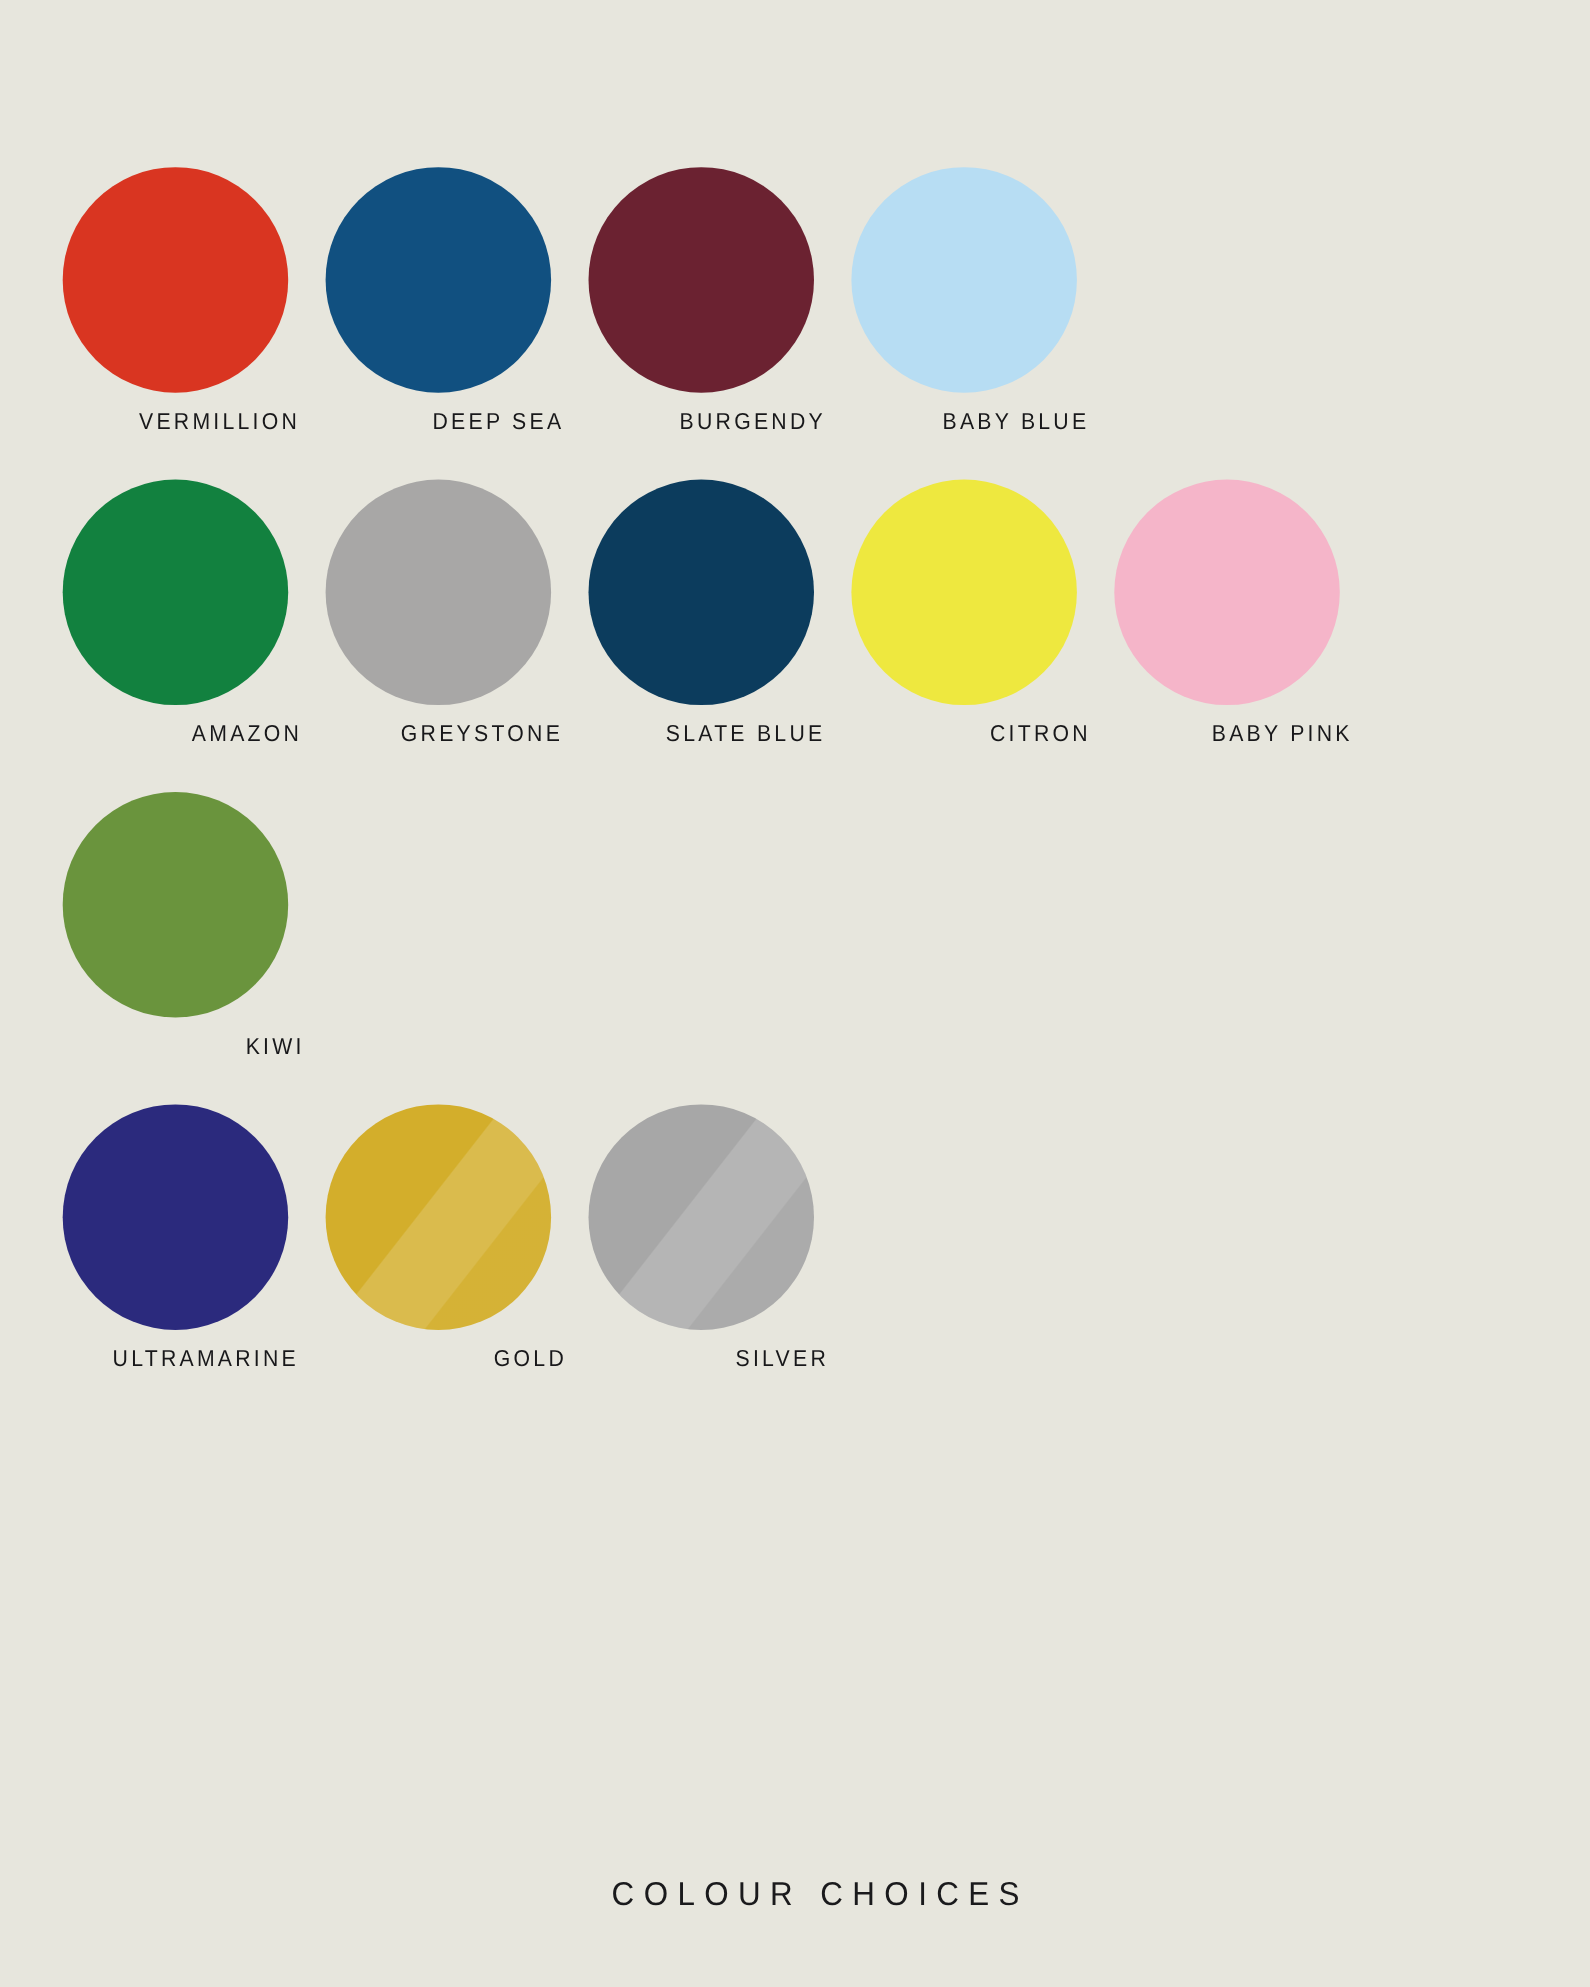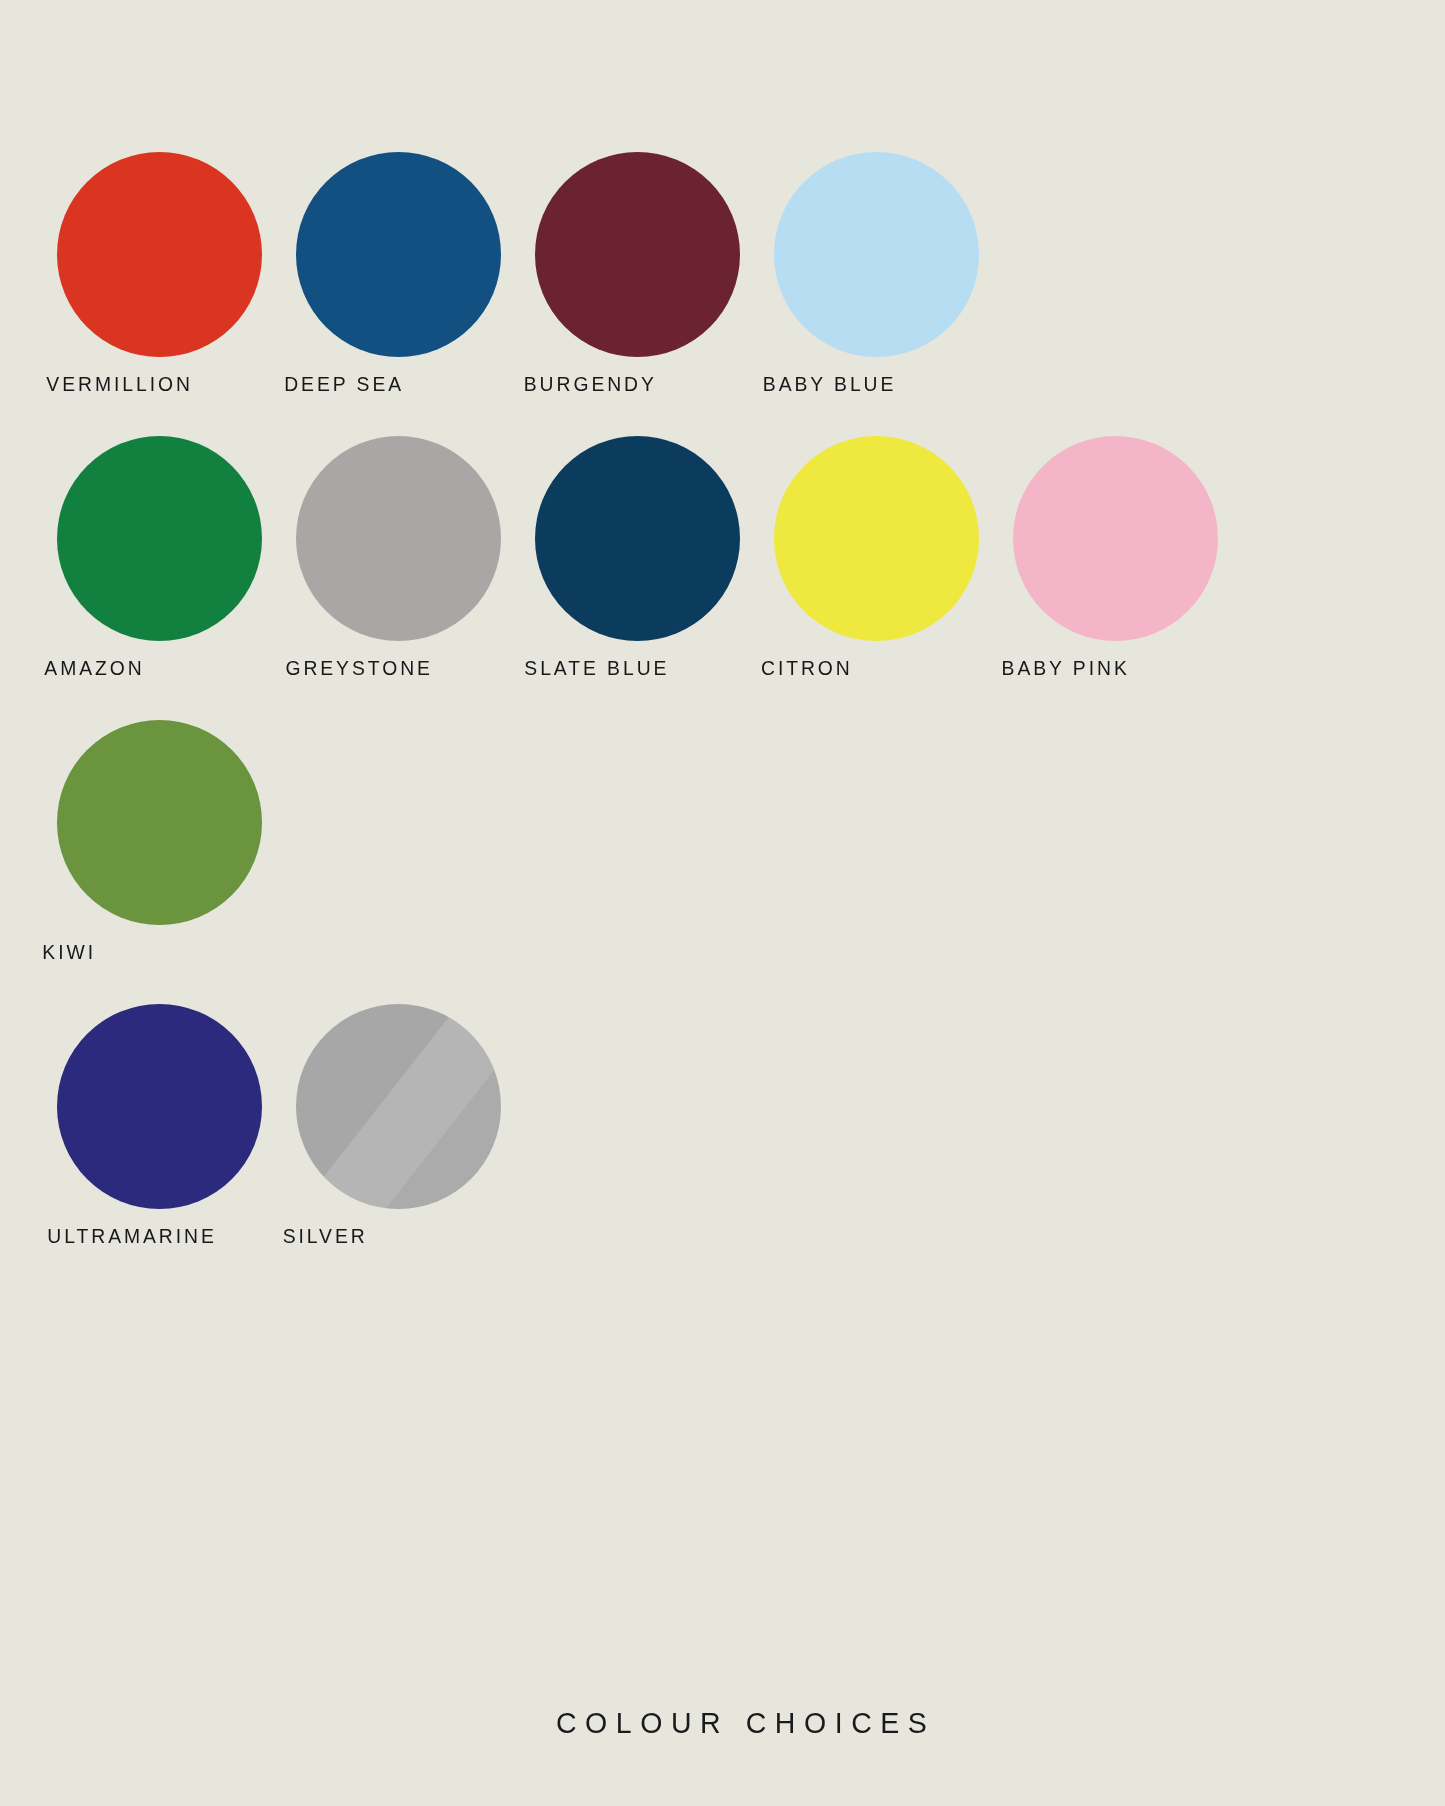--- a/index.html
+++ b/index.html
@@ -38,21 +38,21 @@
     justify-content: flex-start;
     align-items: flex-start;
     margin: 0 0 38px 0;
   }
 
   .swatch-cell {
     width: 239px;
     margin-right: 0;
     display: flex;
     flex-direction: column;
-    align-items: flex-start;
+    align-items: flex-end;
   }
 
   .swatch-disc-wrap {
     width: 239px;
     height: 208px;
     display: flex;
     align-items: center;
     justify-content: center;
   }
 
@@ -191,20 +191,26 @@
       </div>
       <div class="grid-row">
         <div class="swatch-cell">
           <div class="swatch-disc-wrap">
             <div class="swatch-disc" style="background: rgb(43, 42, 125);"></div>
           </div>
           <div class="swatch-label">ULTRAMARINE</div>
         </div>
         <div class="swatch-cell">
           <div class="swatch-disc-wrap">
+            <div class="swatch-disc metallic" style="background: rgb(211, 174, 43);"></div>
+          </div>
+          <div class="swatch-label">GOLD</div>
+        </div>
+        <div class="swatch-cell">
+          <div class="swatch-disc-wrap">
             <div class="swatch-disc metallic" style="background: rgb(167, 167, 167);"></div>
           </div>
           <div class="swatch-label">SILVER</div>
         </div>
       </div>
     </div>
 
   <div class="sheet-footer">
     <span class="footer-title">COLOUR  CHOICES</span>
   </div>

